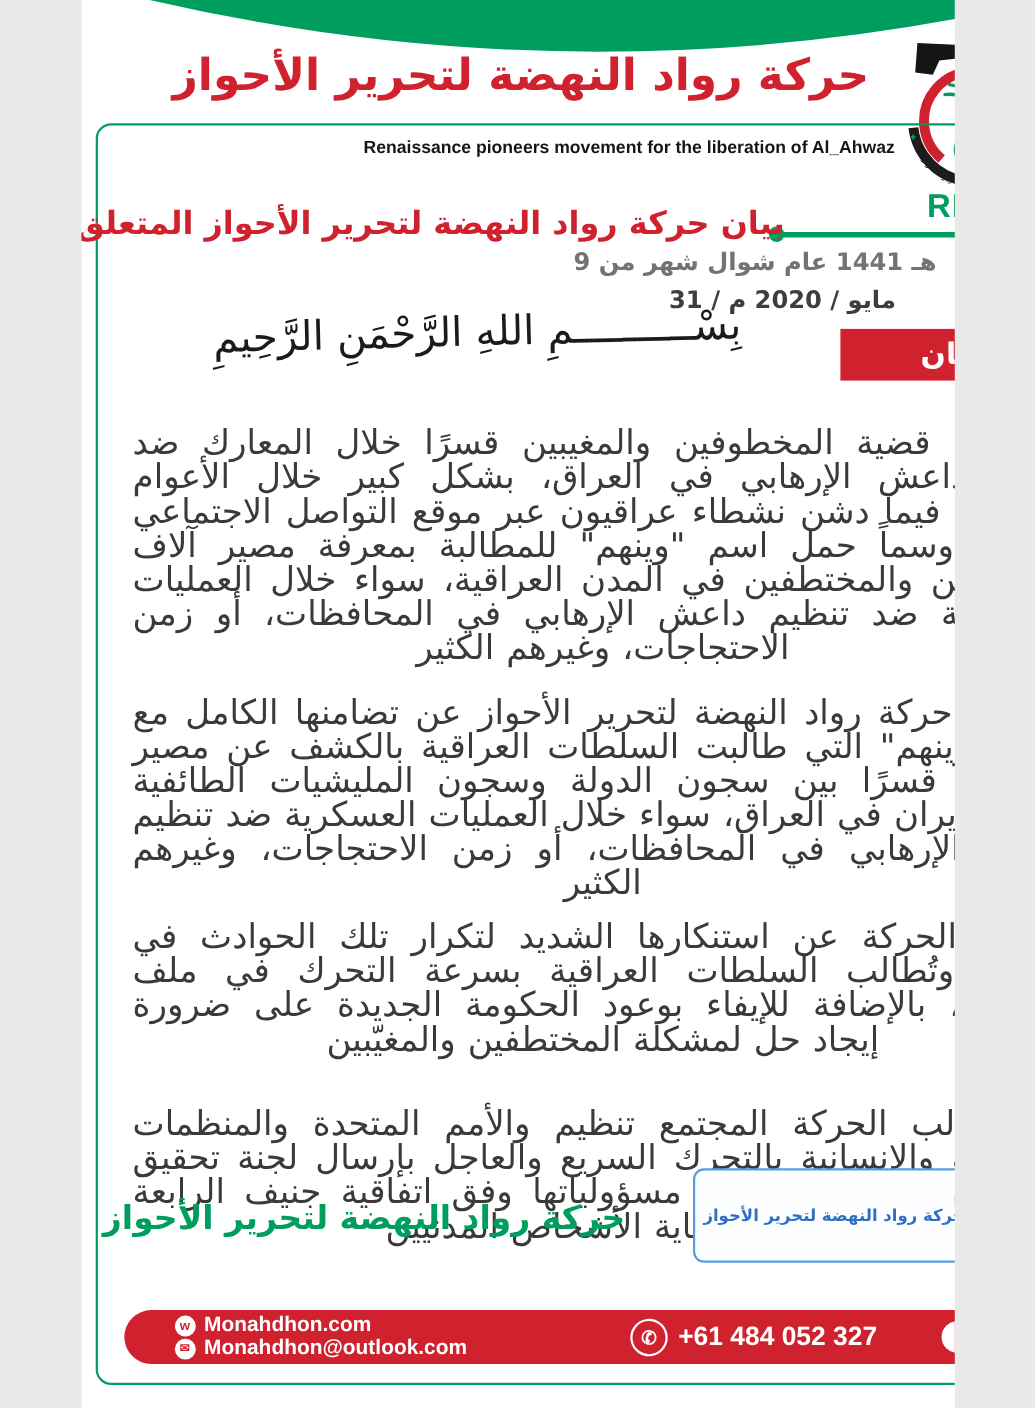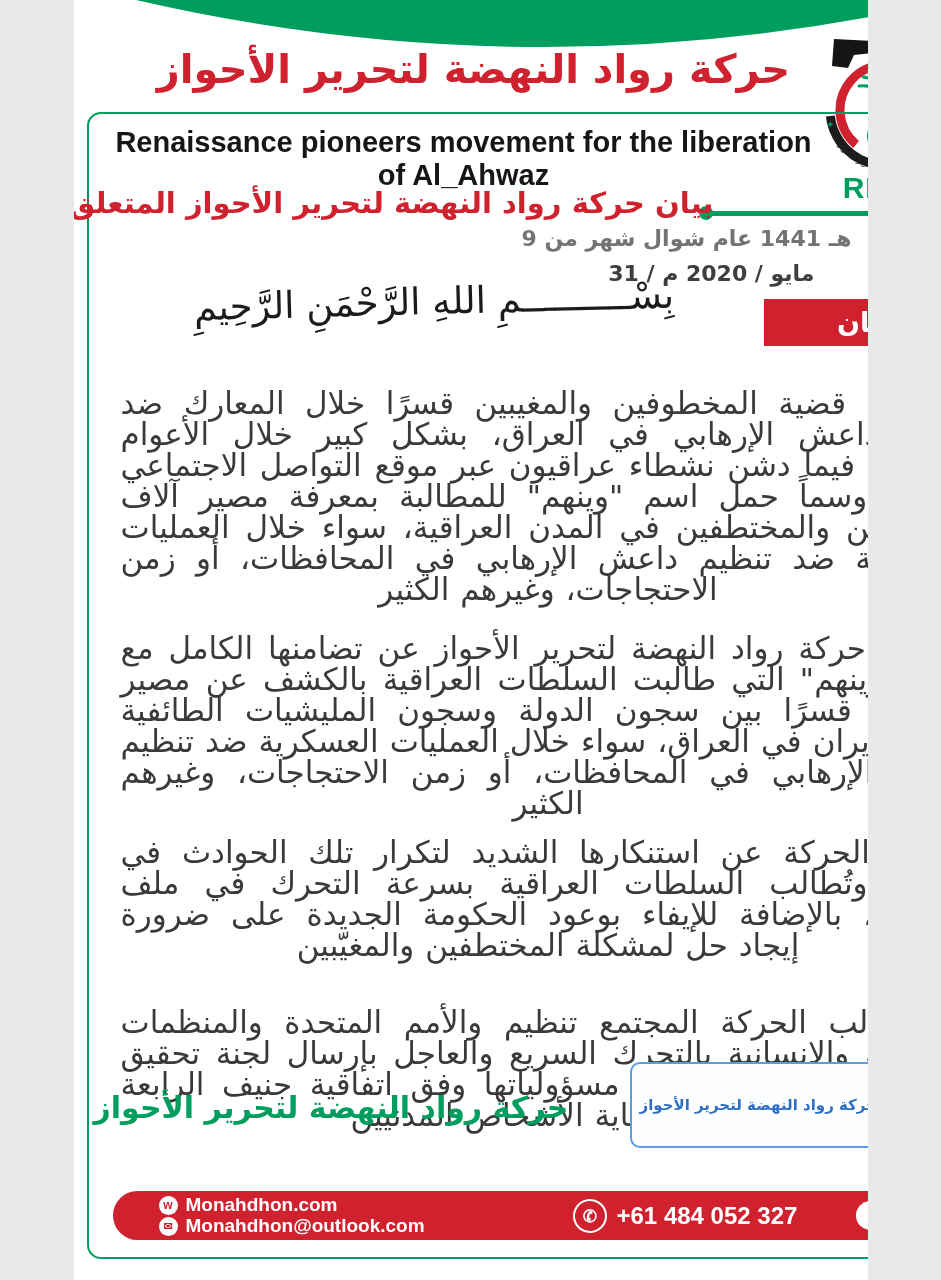--- a/index.html
+++ b/index.html
@@ -20,22 +20,22 @@
     white-space:nowrap; direction:rtl;
   }
   
   .org-logo{position:absolute; top:24px; left:740px; width:192px; height:176px;}
   
   .content-box{
     position:absolute; left:13px; top:112px; width:910px; height:1143px;
     border:2px solid var(--green); border-radius:14px;
   }
   .subtitle{
-    position:absolute; top:126px; left:40px; width:700px; text-align:center;
-    font-size:29px; font-weight:bold; color:#161616;
+    position:absolute; top:126px; left:40px; width:700px; text-align:right;
+    font-size:16px; font-weight:bold; color:#161616;
     font-family:"Liberation Sans", sans-serif;
   }
   .rpmla-label{
     position:absolute; top:171px; left:725px; width:200px; text-align:center;
     color:var(--green); font-weight:bold; font-size:30px; letter-spacing:1px;
     font-family:"Liberation Sans", sans-serif;
   }
   .divider{
     position:absolute; top:211px; left:633px; width:294px; height:5px;
     background:var(--green); border-radius:3px;

